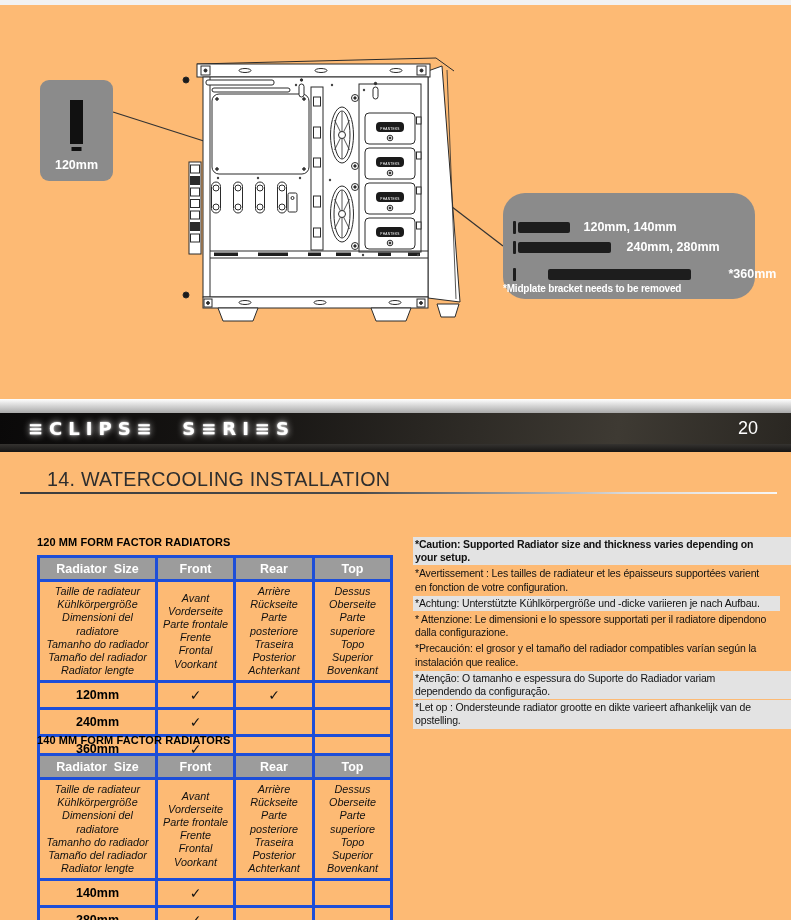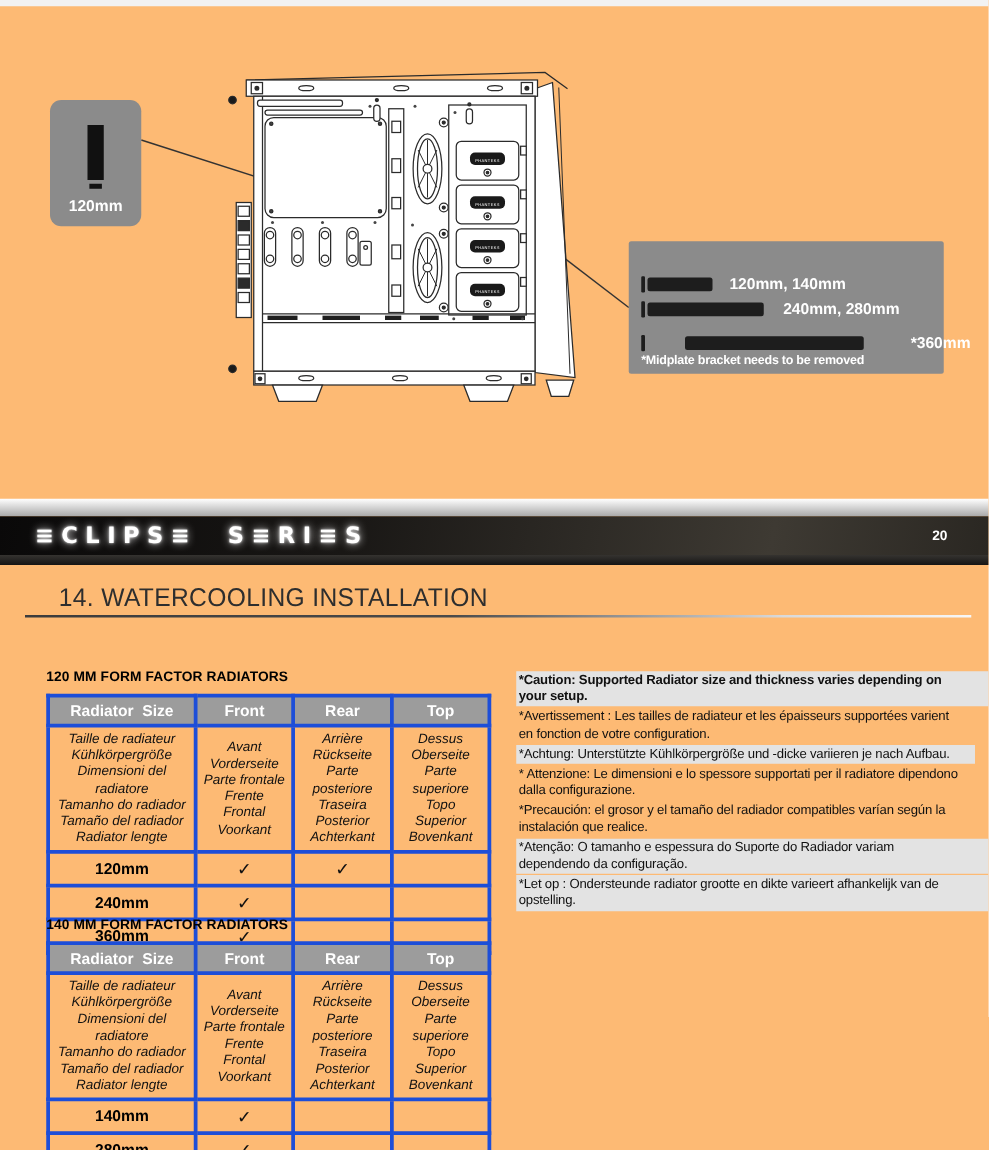--- a/index.html
+++ b/index.html
@@ -18,47 +18,47 @@
     background:#8b8b8b; border-radius:9px;
   }
   .callout-left .rad-icon { position:absolute; left:0; top:18px; }
   .callout-left .co-label {
     position:absolute; left:0; right:0; bottom:9px; text-align:center;
     color:#ffffff; font-weight:bold; font-size:12.5px;
   }
 
   .callout-right {
     position:absolute; left:503px; top:193px; width:252px; height:106px;
-    background:#8b8b8b; border-radius:2px;
+    background:#8b8b8b; border-radius:22px;
   }
   .bar-row { position:absolute; left:10px; display:flex; align-items:center; }
   .bar-cap { width:3px; height:13px; background:#1d1d1d; border-radius:1px; margin-right:1.5px; }
   .bar { height:11px; background:#1d1d1d; border-radius:2px; }
   .bar-label { color:#ffffff; font-weight:bold; font-size:12.5px; white-space:nowrap; }
   .bar-row.r1 { top:27px; }  .bar-row.r1 .bar { width:52px; }  .bar-row.r1 .bar-label { margin-left:14px; }
   .bar-row.r2 { top:47px; }  .bar-row.r2 .bar { width:93px; }  .bar-row.r2 .bar-label { margin-left:16px; }
   .bar-row.r3 { top:74px;gap:30px; }  .bar-row.r3 .bar { width:143px; } .bar-row.r3 .bar-label { margin-left:8px; }
   .co-footnote {
-    position:absolute; left:10px; bottom:5px; color:#ffffff; font-weight:bold;
+    position:absolute; left:0; bottom:5px; color:#ffffff; font-weight:bold;
     font-size:10px; letter-spacing:-0.2px; white-space:nowrap;
   }
 
   
   .banner-fade { position:absolute; left:0; top:399px; width:791px; height:14px;
     background:linear-gradient(#ffffff, #a9a9a9); }
   .banner { position:absolute; left:0; top:413px; width:791px; height:31px;
     background:linear-gradient(100deg,#0a0909 0%,#191715 35%,#3e3a33 78%,#2a2722 100%);
     display:flex; align-items:center; }
   .banner-logo {
     margin-left:28px; color:#ffffff; font-weight:bold; font-size:18px;
     letter-spacing:6px; white-space:pre; font-family:"DejaVu Sans", sans-serif;
     text-shadow:0 0 7px rgba(255,255,255,0.95), 0 0 2px rgba(255,255,255,0.9);
     text-align:right;
   }
-  .banner-pagenum { margin-left:auto; margin-right:33px; color:#ffffff; font-weight:bold; font-size:11px; }
+  .banner-pagenum { margin-left:auto; margin-right:33px; color:#ffffff; font-weight:normal; font-size:18px; }
   .banner-sub { position:absolute; left:0; top:444px; width:791px; height:8px;
     background:linear-gradient(#353330,#161514); }
 
   
   .section-title {
     position:absolute; left:47px; top:467px; color:#2e2e2e; font-size:20.5px;
     letter-spacing:0.3px; transform:scaleX(0.96); transform-origin:left top; white-space:nowrap;
   }
   .title-rule { position:absolute; left:20px; top:492px; width:757px; height:2px;
     background:linear-gradient(to right,#3c3c3c 0%,#4a4a4a 45%,#d9d9d9 80%,#f7f7f7 100%); }

